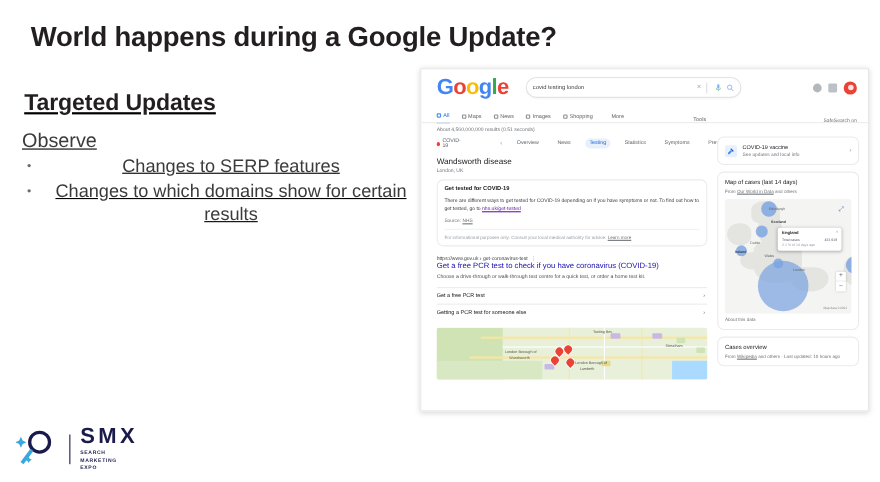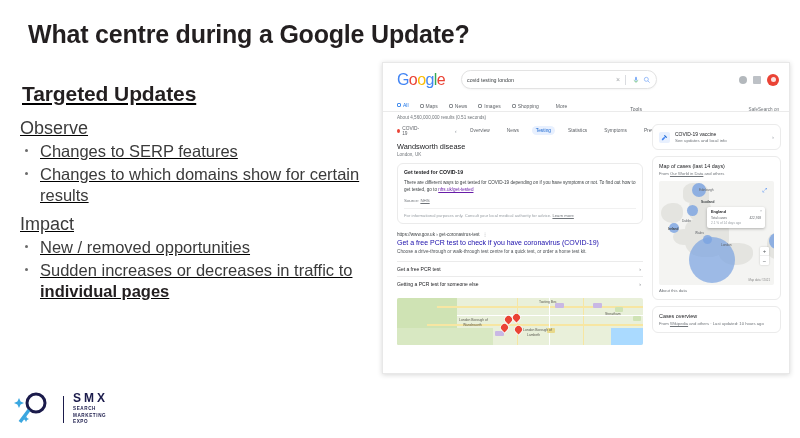--- a/index.html
+++ b/index.html
@@ -25,21 +25,21 @@
   #left-col { position: absolute; left: 18px; top: 82px; width: 362px; text-decoration: underline; }
 
   #section-heading {
     font-size: 21px; font-weight: bold; color: #231f20;
     margin: 0 0 12px 4px; letter-spacing: -0.1px;
   }
   .group-label {
     font-size: 18px; color: #3b3b3b; margin: 0 0 2px 2px;
     font-weight: normal;
   }
-  .bullet-list { list-style: none; margin: 0 0 9px 0; padding: 0; }
+  .bullet-list { list-style: none; margin: 0 0 9px 0; padding: 0; text-align: center; }
   .bullet-item {
     position: relative; padding-left: 22px;
     font-size: 16.5px; color: #3b3b3b; line-height: 1.26;
     margin-bottom: 2px;
   }
   .bullet-item::before {
     content: ""; position: absolute; left: 7px; top: 8px;
     width: 3px; height: 3px; background: #6b6b6b; border-radius: 50%;
   }
   .bullet-item b { font-weight: bold; color: #231f20; }
@@ -52,21 +52,21 @@
     border: 1px solid #e8e8e8;
     box-shadow: 0 1px 5px rgba(0,0,0,.16);
     overflow: hidden;
   }
 
   
   #g-header {
     position: relative; height: 33px; border-bottom: none;
     display: flex; align-items: center; padding: 0 8px;
   }
-  #g-logo { font-size: 16px; font-weight: normal; letter-spacing: -0.6px; margin-left: 6px; }
+  #g-logo { font-size: 20px; font-weight: bold; letter-spacing: -0.6px; margin-left: 6px; }
   #g-logo .b { color: #4285f4; } #g-logo .r { color: #ea4335; }
   #g-logo .y { color: #fbbc05; } #g-logo .g { color: #34a853; }
 
   #g-searchbox {
     margin-left: 16px; width: 196px; height: 19px;
     border: 1px solid #e3e3e3; border-radius: 11px;
     display: flex; align-items: center; padding: 0 5px;
     background: #fff; box-shadow: 0 1px 2px rgba(0,0,0,.04);
   }
   #g-query { font-size: 5.3px; color: #3c4043; flex: 1; overflow: hidden; white-space: nowrap; }
@@ -195,48 +195,41 @@
   #uk-zoom div { height: 9px; display: flex; align-items: center; justify-content: center; font-size: 6px; color: #5f6368; }
   #uk-zoom div:first-child { border-bottom: .6px solid #eee; }
   #uk-exp { position: absolute; right: 7px; top: 6px; font-size: 6px; color: #4285f4; }
   #uk-attr { position: absolute; right: 4px; bottom: 3px; font-size: 2.9px; color: #8a8a8a; }
   #uk-about { font-size: 4.2px; color: #70757a; margin-top: 3px; }
 
   
   #smx { position: absolute; left: 14px; bottom: 9px; display: flex; align-items: center; gap: 9px; }
   #smx-mark { width: 40px; height: 40px; position: relative; }
   #smx-div { width: 1px; height: 27px; background: #1b1b4b; }
-  #smx-word { font-size: 12px; font-weight: bold; color: #1b1b4b; letter-spacing: 3px; line-height: 1; }
+  #smx-word { font-size: 20px; font-weight: bold; color: #1b1b4b; letter-spacing: 3px; line-height: 1; }
   #smx-tag { font-size: 4.6px; font-weight: bold; color: #1b1b4b; letter-spacing: .6px; line-height: 1.45; margin-top: 2px; }
 </style>
 </head>
 <body>
 
 <div id="slide">
 
-  <div id="slide-title">What centre during a Google Update?</div>
+  <div id="slide-title">World happens during a Google Update?</div>
 
   <div id="left-col">
     <div id="section-heading">Targeted Updates</div>
 
     <div>
       <div class="group-label">Observe</div>
       <ul class="bullet-list">
         <li class="bullet-item">Changes to SERP features</li>
         <li class="bullet-item">Changes to which domains show for certain results</li>
       </ul>
     </div>
 
-    <div>
-      <div class="group-label">Impact</div>
-      <ul class="bullet-list">
-        <li class="bullet-item">New / removed opportunities</li>
-        <li class="bullet-item"><span>Sudden increases or decreases in traffic to </span><b>individual pages</b></li>
-      </ul>
-    </div>
   </div>
 
   <div id="serp-frame">
 
     <div id="g-header">
       <div id="g-logo"><span class="b">G</span><span class="r">o</span><span class="y">o</span><span class="b">g</span><span class="g">l</span><span class="r">e</span></div>
 
       <div id="g-searchbox">
         <div id="g-query">covid testing london</div>
         <span class="gs-ico" style="text-align:center;font-size:7px;color:#70757a;line-height:8px;">×</span>

